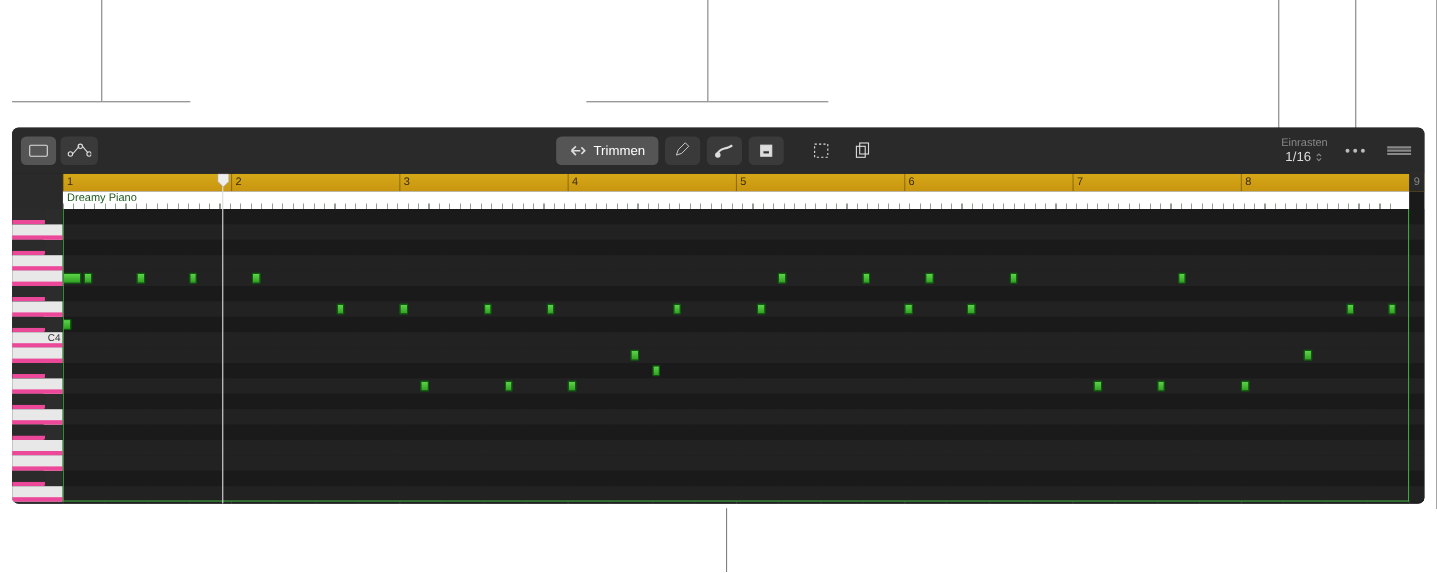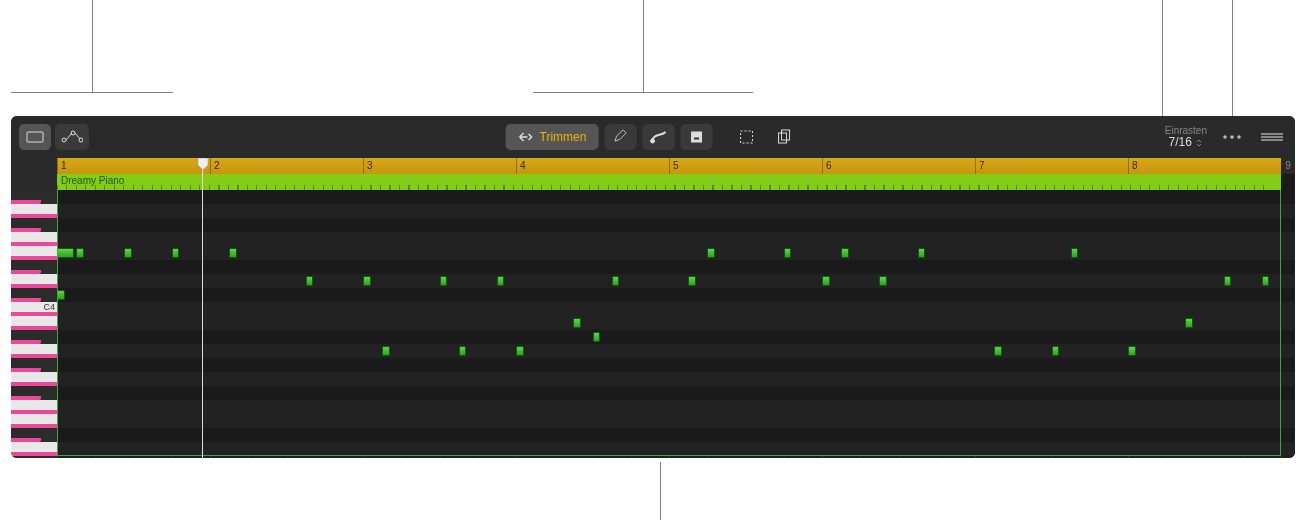--- a/index.html
+++ b/index.html
@@ -63,21 +63,21 @@
     align-items: center;
   }
   .trim-btn {
     height: 26px;
     background: #555;
     border-radius: 5px;
     display: flex;
     align-items: center;
     gap: 6px;
     padding: 0 12px;
-    color: #eab308;
+    color: #ffffff;
     font-size: 12px;
   }
   .right-tools {
     margin-left: auto;
     display: flex;
     align-items: center;
     gap: 10px;
   }
   .snap-block {
     text-align: center;
@@ -155,21 +155,21 @@
     width: 14px;
     background: #2a2a2a;
     color: #888;
     font-size: 10px;
     text-align: center;
     line-height: 16px;
   }
 
   .region-header {
     height: 16px;
-    background: #84cc16;
+    background: #ffffff;
     position: relative;
     font-size: 10px;
     color: #1a5a1a;
     padding-left: 4px;
     line-height: 14px;
   }
   .ticks {
     position: absolute;
     left: 0;
     right: 14px;
@@ -318,21 +318,21 @@
             <rect x="2" y="4" width="8" height="10"></rect>
             <rect x="5" y="1" width="8" height="10"></rect>
           </svg>
       </div>
     </div>
 
     <div class="right-tools">
       <div class="snap-block">
         <div class="snap-label">Einrasten</div>
         <div class="snap-value">
-          <span>7/16</span>
+          <span>1/16</span>
           <svg width="8" height="8" viewBox="0 0 8 8" style="display:inline-block;vertical-align:middle">
               <path d="M2 3 L4 1 L6 3 M2 5 L4 7 L6 5" stroke="#888" fill="none"></path>
             </svg>
         </div>
       </div>
       <div class="more-btn">
         <svg width="20" height="6" viewBox="0 0 20 6">
             <circle cx="3" cy="3" r="1.8" fill="#bbb"></circle>
             <circle cx="10" cy="3" r="1.8" fill="#bbb"></circle>
             <circle cx="17" cy="3" r="1.8" fill="#bbb"></circle>

